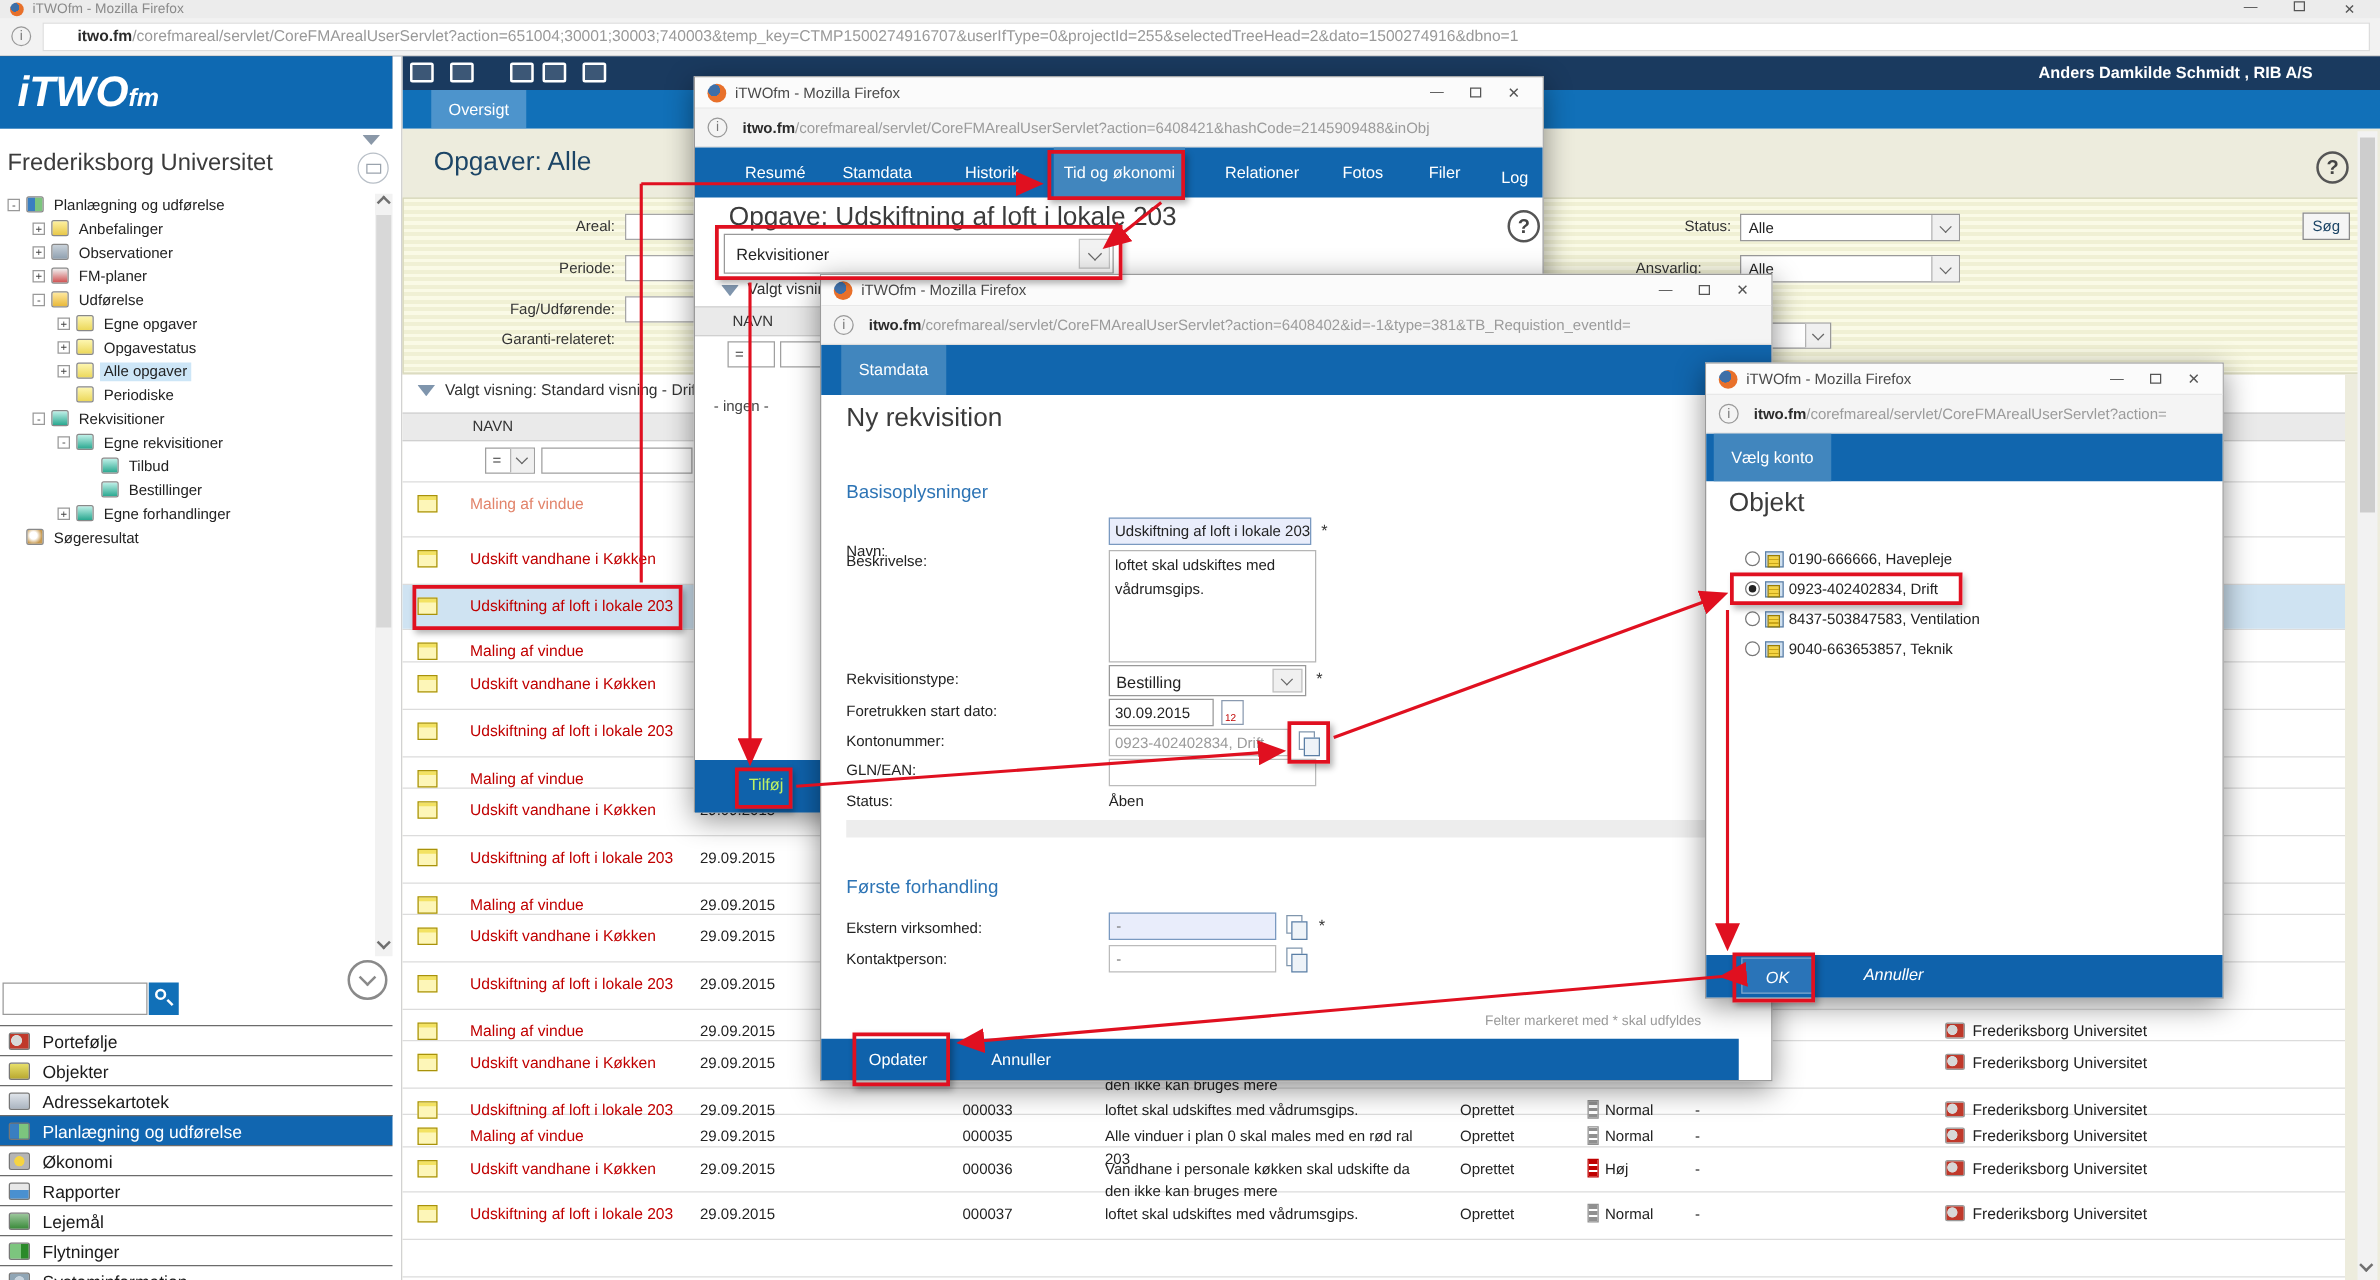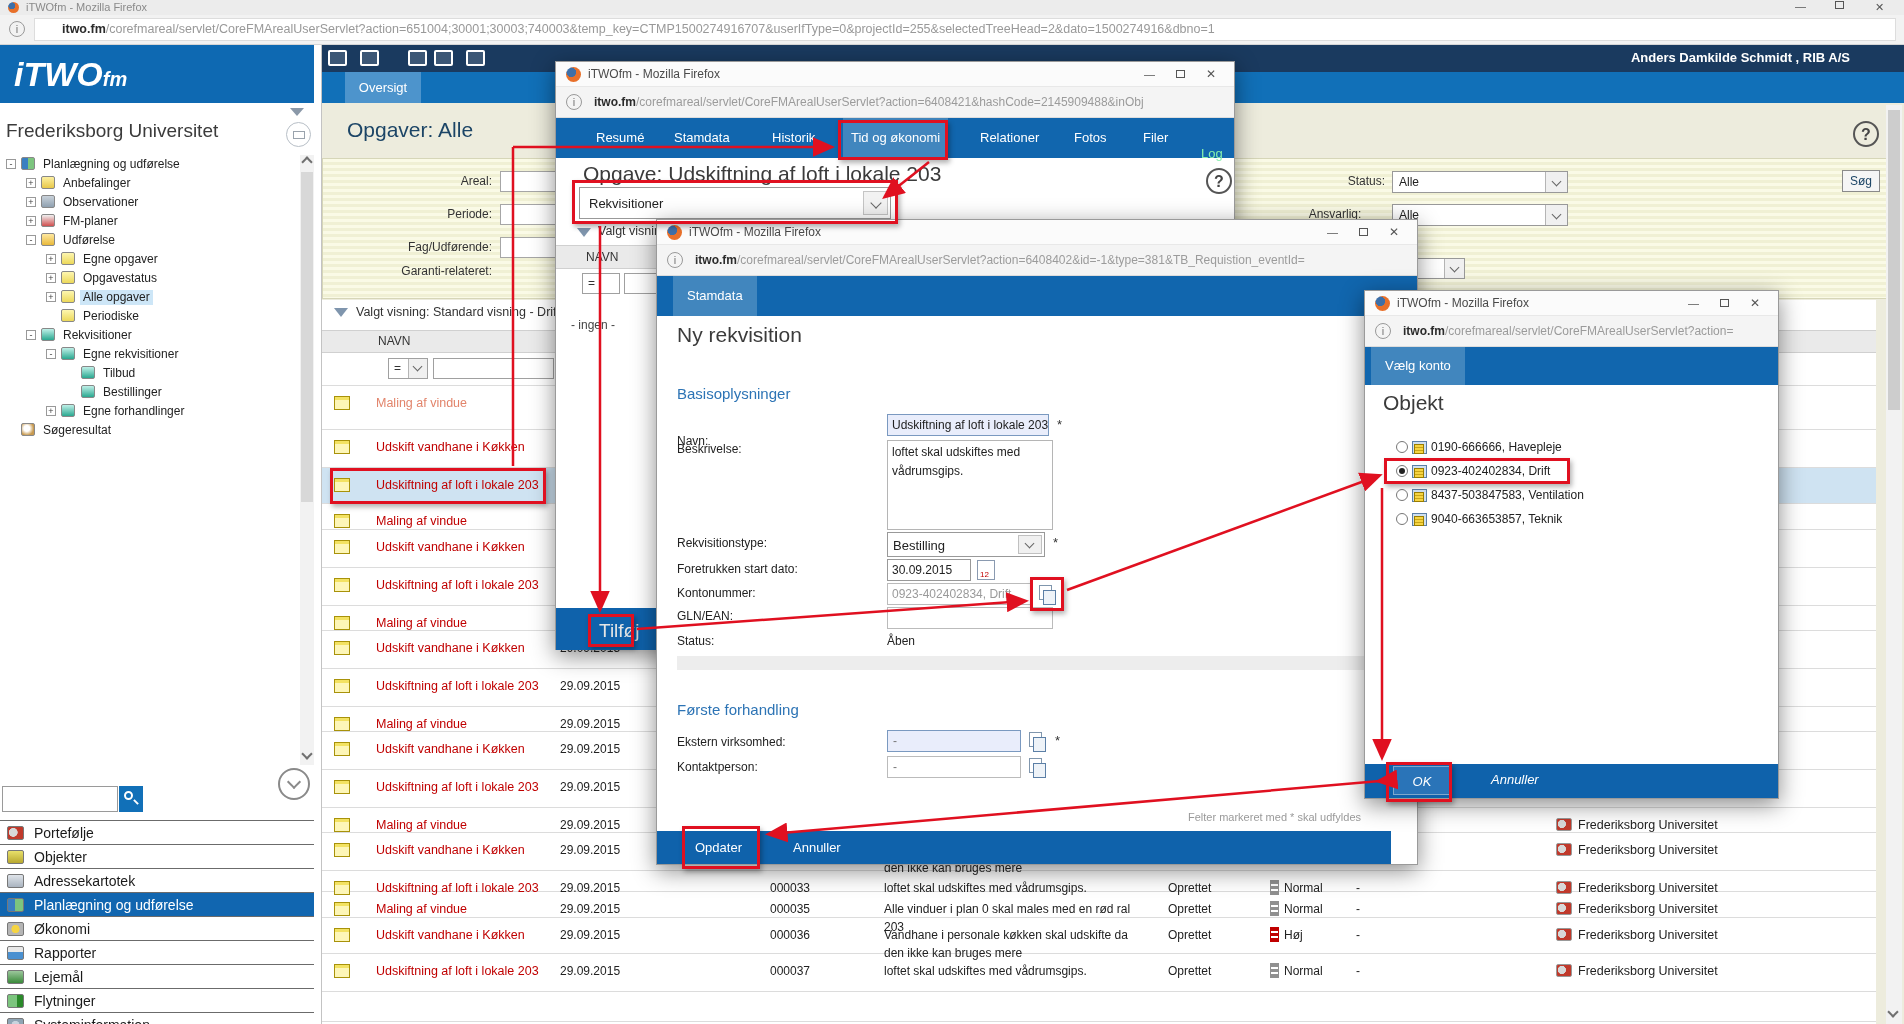--- a/index.html
+++ b/index.html
@@ -368,40 +368,40 @@
         <div style="position: absolute; left: 38px; top: 8px; font-size: 12px; color: rgb(155, 155, 155); overflow: hidden; width: 630px; white-space: nowrap;"><b style="color:#2b2b2b;font-weight:bold">itwo.fm</b>/corefmareal/servlet/CoreFMArealUserServlet?action=6408421&amp;hashCode=2145909488&amp;inObj</div>
       </div>
       <div style="position: absolute; left: 0px; top: 56px; width: 678px; height: 40px; background: rgb(17, 102, 174);">
         <div class="txt" style="position: absolute; left: 32px; top: 0px; height: 40px; line-height: 40px; padding: 0px 8px; font-size: 13px; color: rgb(255, 255, 255); background: transparent;">Resumé</div>
         <div class="txt" style="position: absolute; left: 110px; top: 0px; height: 40px; line-height: 40px; padding: 0px 8px; font-size: 13px; color: rgb(255, 255, 255); background: transparent;">Stamdata</div>
         <div class="txt" style="position: absolute; left: 208px; top: 0px; height: 40px; line-height: 40px; padding: 0px 8px; font-size: 13px; color: rgb(255, 255, 255); background: transparent;">Historik</div>
         <div class="txt" style="position: absolute; left: 287px; top: 0px; height: 40px; line-height: 40px; padding: 0px 8px; font-size: 13px; color: rgb(255, 255, 255); background: rgb(65, 134, 190);">Tid og økonomi</div>
         <div class="txt" style="position: absolute; left: 416px; top: 0px; height: 40px; line-height: 40px; padding: 0px 8px; font-size: 13px; color: rgb(255, 255, 255); background: transparent;">Relationer</div>
         <div class="txt" style="position: absolute; left: 510px; top: 0px; height: 40px; line-height: 40px; padding: 0px 8px; font-size: 13px; color: rgb(255, 255, 255); background: transparent;">Fotos</div>
         <div class="txt" style="position: absolute; left: 579px; top: 0px; height: 40px; line-height: 40px; padding: 0px 8px; font-size: 13px; color: rgb(255, 255, 255); background: transparent;">Filer</div>
-        <div class="txt" style="position: absolute; left: 637px; top: 0px; height: 40px; line-height: 40px; padding: 16px 8px; font-size: 13px; color: #86efac; background: transparent;">Log</div>
+        <div class="txt" style="position: absolute; left: 637px; top: 0px; height: 40px; line-height: 40px; padding: 4px 8px; font-size: 13px; color: #ffffff; background: transparent;">Log</div>
       </div>
       <div class="txt" style="position: absolute; left: 27px; top: 100px; font-size: 21px; color: rgb(59, 59, 59);">Opgave: Udskiftning af loft i lokale 203</div>
       <div style="position: absolute; left: 23px; top: 125px; width: 312px; height: 32px; background: rgb(255, 255, 255); border: 1px solid rgb(153, 153, 153);">
         <div class="txt" style="position: absolute; left: 9px; top: 8px; font-size: 13px; color: rgb(34, 34, 34);">Rekvisitioner</div>
         <div style="position: absolute; left: 283px; top: 3px; width: 25px; height: 24px; background: rgb(242, 242, 242); border: 1px solid rgb(197, 197, 197);">
           <div style="position: absolute; left: 8px; top: 7px; width: 8px; height: 8px; border-right: 1.5px solid rgb(102, 102, 102); border-bottom: 1.5px solid rgb(102, 102, 102); transform: rotate(45deg);"></div>
         </div>
       </div>
       <div style="position: absolute; left: 21px; top: 166px; width: 14px; height: 9px; background: rgb(127, 149, 173); clip-path: polygon(0px 0px, 100% 0px, 50% 100%);"></div>
       <div class="txt" style="position: absolute; left: 42px; top: 162px; font-size: 12.5px; color: rgb(51, 51, 51);">Valgt visning: S</div>
       <div style="position: absolute; left: 0px; top: 183px; width: 678px; height: 24px; background: rgb(234, 234, 234); border-top: 1px solid rgb(208, 208, 208); border-bottom: 1px solid rgb(208, 208, 208);"></div>
       <div class="txt" style="position: absolute; left: 30px; top: 188px; font-size: 12px; color: rgb(51, 51, 51);">NAVN</div>
       <div style="position: absolute; left: 26px; top: 211px; width: 38px; height: 21px; background: rgb(255, 255, 255); border: 1px solid rgb(160, 160, 160);">
         <div class="txt" style="position: absolute; left: 5px; top: 2px; font-size: 12px; color: rgb(51, 51, 51);">=</div>
       </div>
       <div style="position: absolute; left: 68px; top: 211px; width: 40px; height: 21px; background: rgb(255, 255, 255); border: 1px solid rgb(160, 160, 160);"></div>
       <div class="txt" style="position: absolute; left: 15px; top: 256px; font-size: 12px; color: rgb(68, 68, 68);">- ingen -</div>
       <div style="position: absolute; left: 0px; top: 546px; width: 678px; height: 42px; background: rgb(15, 98, 171);">
-        <div class="txt" style="position: absolute; left: 43px; top: 12px; font-size: 19px; color: #e5e5e5;">Tilføj</div>
+        <div class="txt" style="position: absolute; left: 43px; top: 12px; font-size: 13px; color: #bef264;">Tilføj</div>
       </div>
     </div>
     <div style="position: absolute; left: 656px; top: 219px; width: 762px; height: 646px; background: rgb(255, 255, 255); border: 1px solid rgb(154, 154, 154); box-shadow: rgba(0, 0, 0, 0.45) 0px 6px 22px;">
       <div style="position: absolute; left: 0px; top: 0px; width: 760px; height: 25px; background: rgb(251, 251, 251); border-bottom: 1px solid rgb(232, 232, 232);">
         <div style="position: absolute; left: 10px; top: 5px; width: 15px; height: 15px; border-radius: 50%; background: radial-gradient(circle at 35% 35%, rgb(61, 111, 168) 0px, rgb(61, 111, 168) 34%, rgb(232, 112, 42) 36%, rgb(232, 112, 42) 78%, rgb(209, 78, 18) 80%);"></div>
         <div class="txt" style="position: absolute; left: 32px; top: 5px; font-size: 12px; color: rgb(74, 74, 74);">iTWOfm - Mozilla Firefox</div>
         <div style="position: absolute; left: 670px; top: 6px; font-size: 11px; color: rgb(85, 85, 85);">—</div>
         <div style="position: absolute; left: 702px; top: 8px; width: 9px; height: 8px; border: 1px solid rgb(85, 85, 85);"></div>
         <div style="position: absolute; left: 732px; top: 5px; font-size: 12px; color: rgb(85, 85, 85);">✕</div>
       </div>

